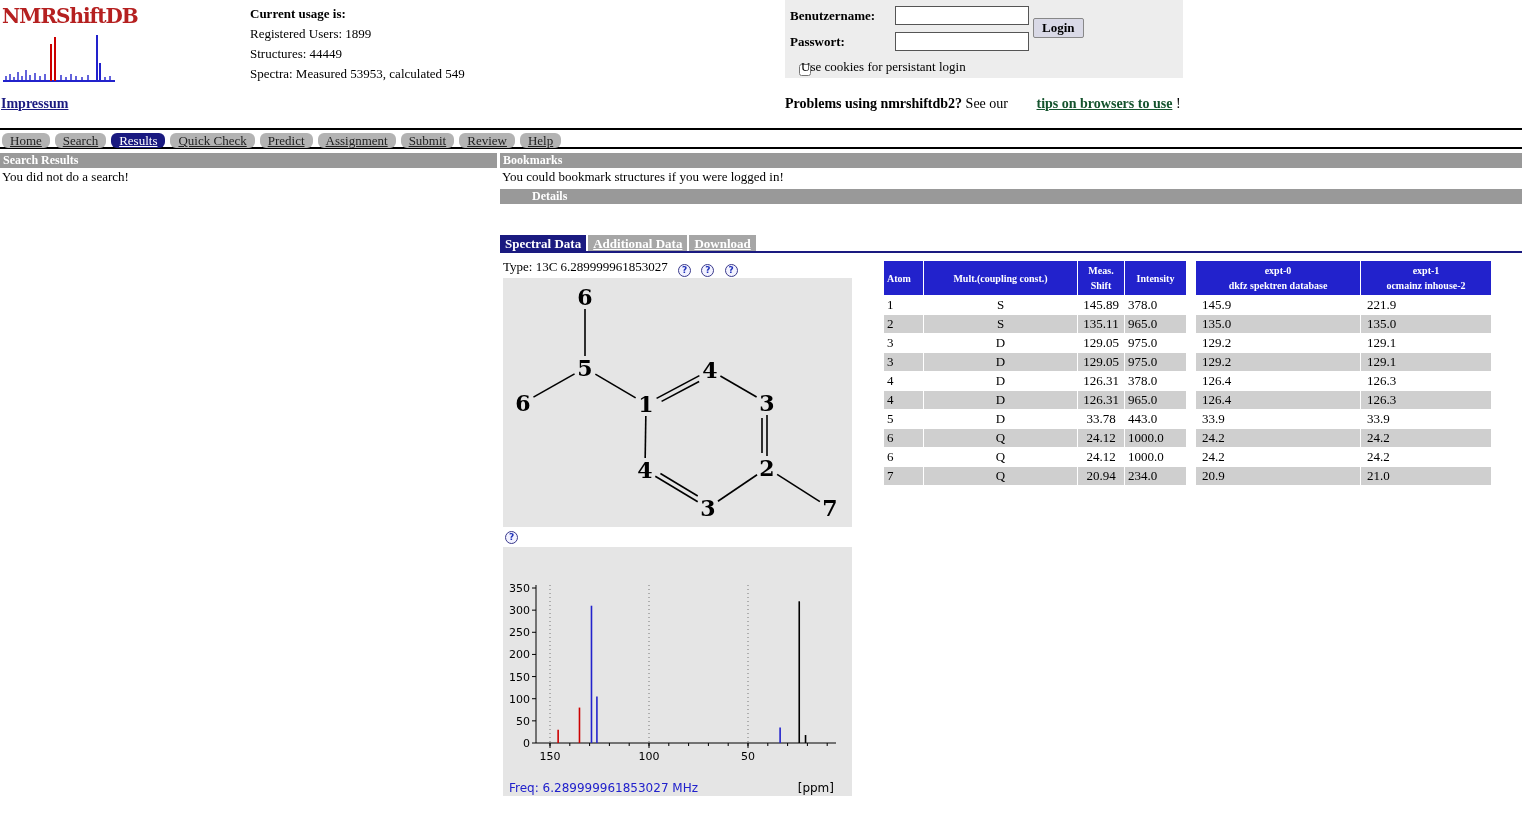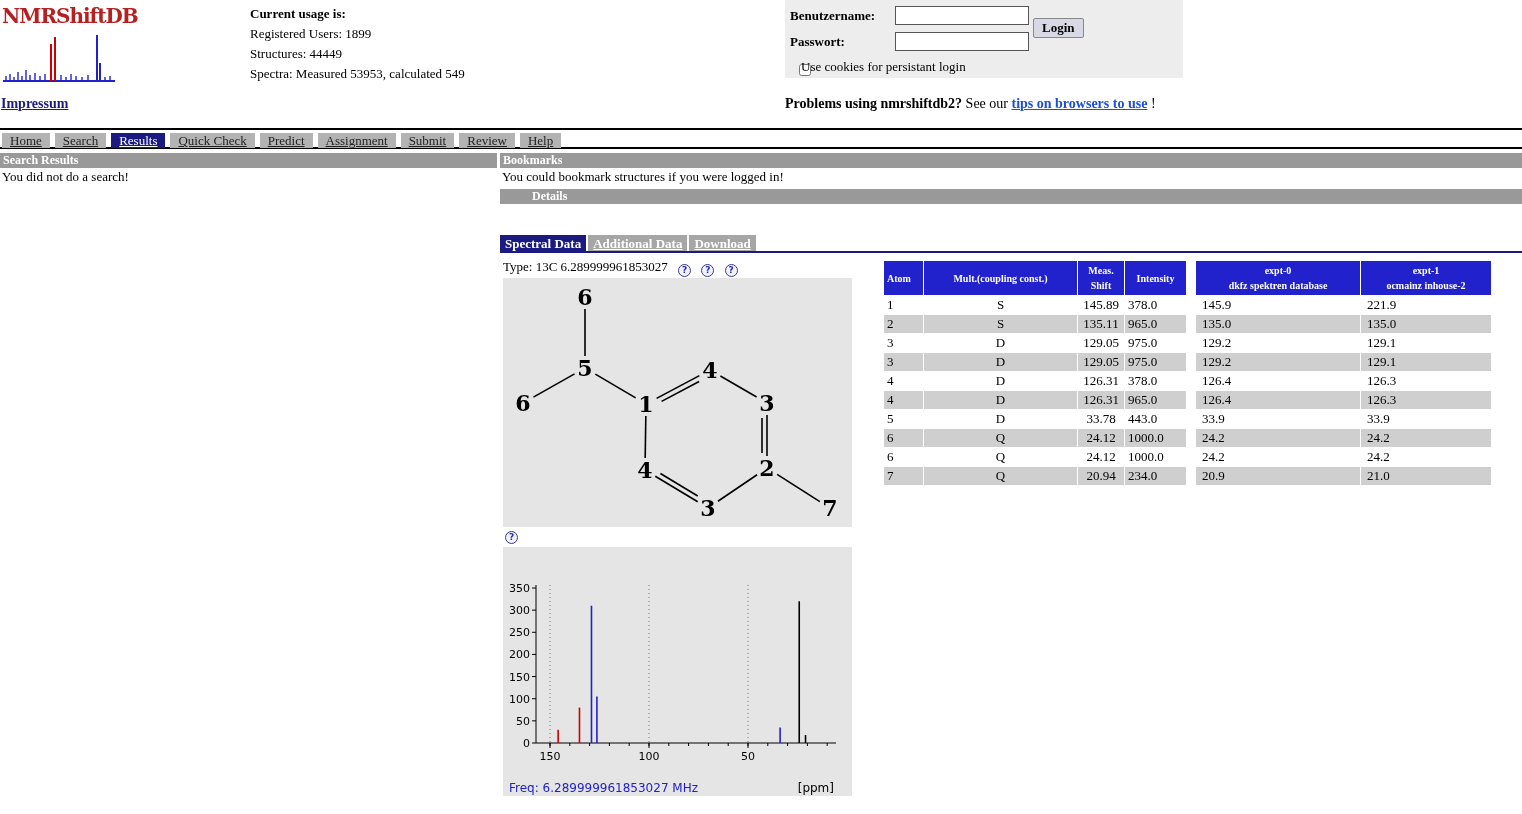--- a/index.html
+++ b/index.html
@@ -19,27 +19,27 @@
                  font-size:12px; padding:0 2px; box-sizing:content-box; }
   .login-button { position:absolute; left:248px; top:18px; font-size:13px; padding:1px 8px;
                   background:#d9d9e6; border:1px solid #888; border-radius:2px; cursor:pointer;
                   font-family:"Liberation Serif", serif; font-weight:bold; }
   .cookies-checkbox { position:absolute; left:10px; top:61px; width:12px; height:12px; }
   .cookies-label { position:absolute; left:16px; top:59px; font-weight:normal; font-size:13px; }
 
   .impressum { position:absolute; left:1px; top:96px; font-weight:bold; font-size:14px;
                color:#1a1a80; text-decoration:underline; cursor:pointer; }
   .problems { position:absolute; left:785px; top:96px; font-size:14px; }
-  .problems a { font-weight:bold; color:#1d4ed8; text-decoration:underline; cursor:pointer; }
+  .problems a { font-weight:bold; color:#14532d; text-decoration:underline; cursor:pointer;margin-left:25px; }
 
   
   .nav { position:absolute; left:0; top:128px; width:1522px; height:15px;
          border-top:2px solid #000; border-bottom:2px solid #000; background:#fff; padding:1px 0 1px 2px; box-sizing:content-box; }
   .nav-tab { display:inline-block; background:#b3b3b3; color:#222; font-size:13px; height:15px; line-height:15px;
-             padding:0 8px; margin-right:5px; text-decoration:underline; cursor:pointer; }
+             padding:0 8px; margin-right:5px; text-decoration:underline; cursor:pointer;border-radius:6px; }
   .nav-tab.active { background:#1a1a80; color:#fff; }
 
   
   .section-header { position:absolute; height:15px; background:#999; color:#fff; font-weight:bold;
                     font-size:12px; line-height:15px; padding-left:3px; box-sizing:border-box; }
   #sr-header { left:0; top:153px; width:497px; }
   #bm-header { left:500px; top:153px; width:1022px; }
   #details-header { left:500px; top:189px; width:1022px;padding-left:32px; }
   .plain-msg { position:absolute; font-size:13px; }
   #sr-msg { left:2px; top:169px; }

